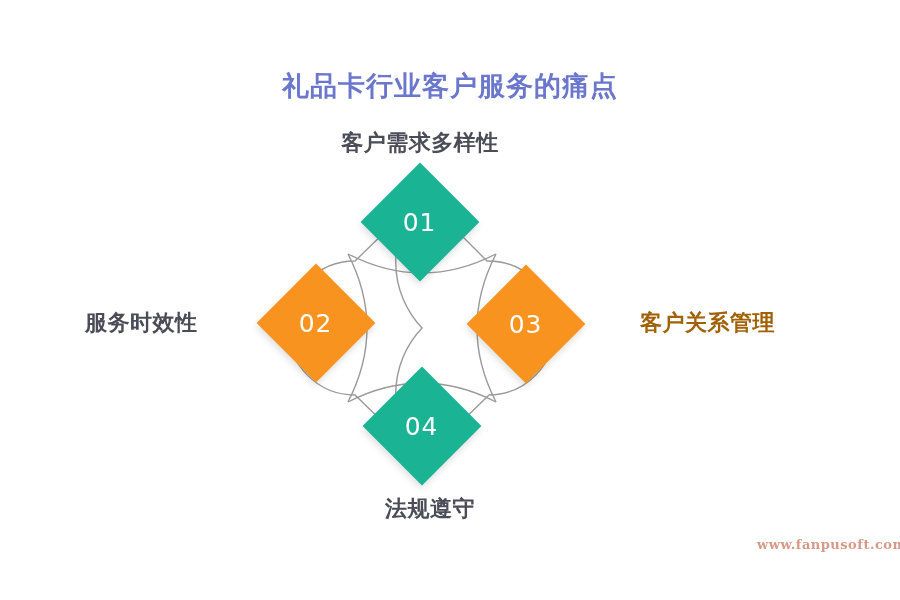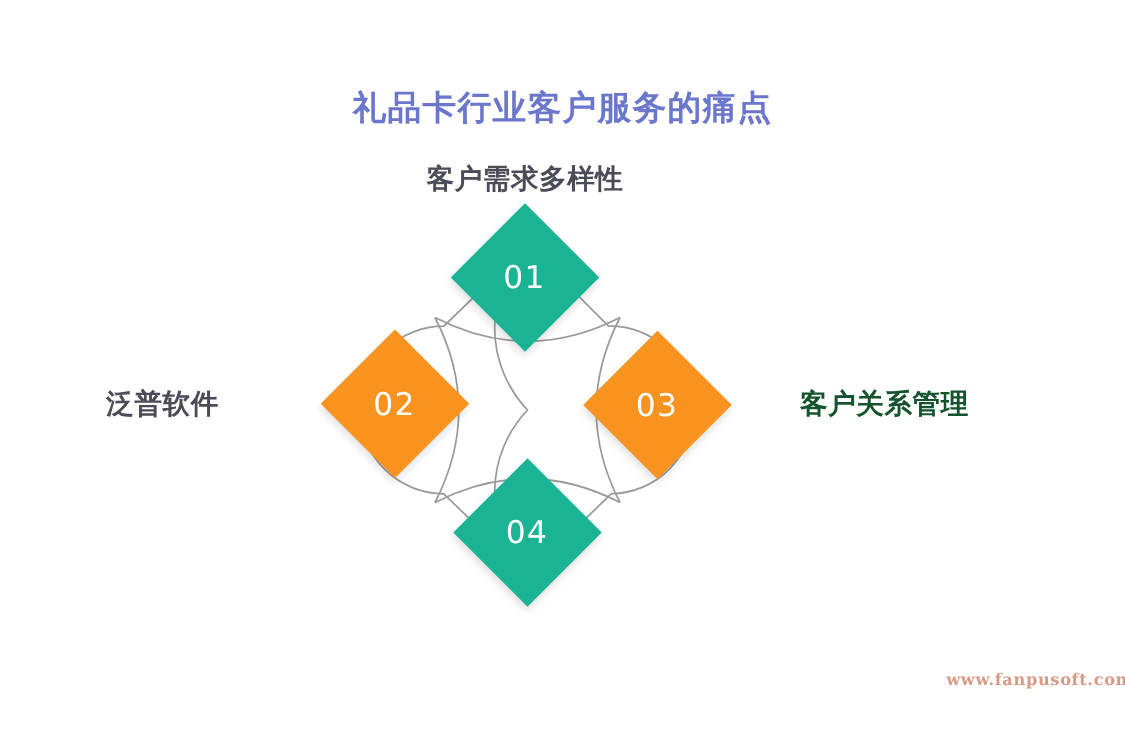--- a/index.html
+++ b/index.html
@@ -159,21 +159,22 @@
       <span class="num">02</span>
     </div>
     <div id="node-03" class="node node-orange" style="background: rgb(248, 147, 31);">
       <span class="num">03</span>
     </div>
     <div id="node-04" class="node node-green" style="background: rgb(26, 179, 148);">
       <span class="num">04</span>
     </div>
 
     <div id="label-01" class="label" style="color: rgb(76, 76, 88);">客户需求多样性</div>
-    <div id="label-02" class="label" style="color: rgb(76, 76, 88);">泛普软件</div>
-    <div id="label-03" class="label" style="color: #14532d;">客户关系管理</div>
+    <div id="label-02" class="label" style="color: rgb(76, 76, 88);">服务时效性</div>
+    <div id="label-03" class="label" style="color: #a16207;">客户关系管理</div>
+    <div id="label-04" class="label" style="color: rgb(76, 76, 88);">法规遵守</div>
   </div>
 
   <div class="logo">
     <div class="logo-url" style="color: rgb(215, 154, 134);">www.fanpusoft.com</div>
   </div>
 
 </div>
 
 </body></html>

